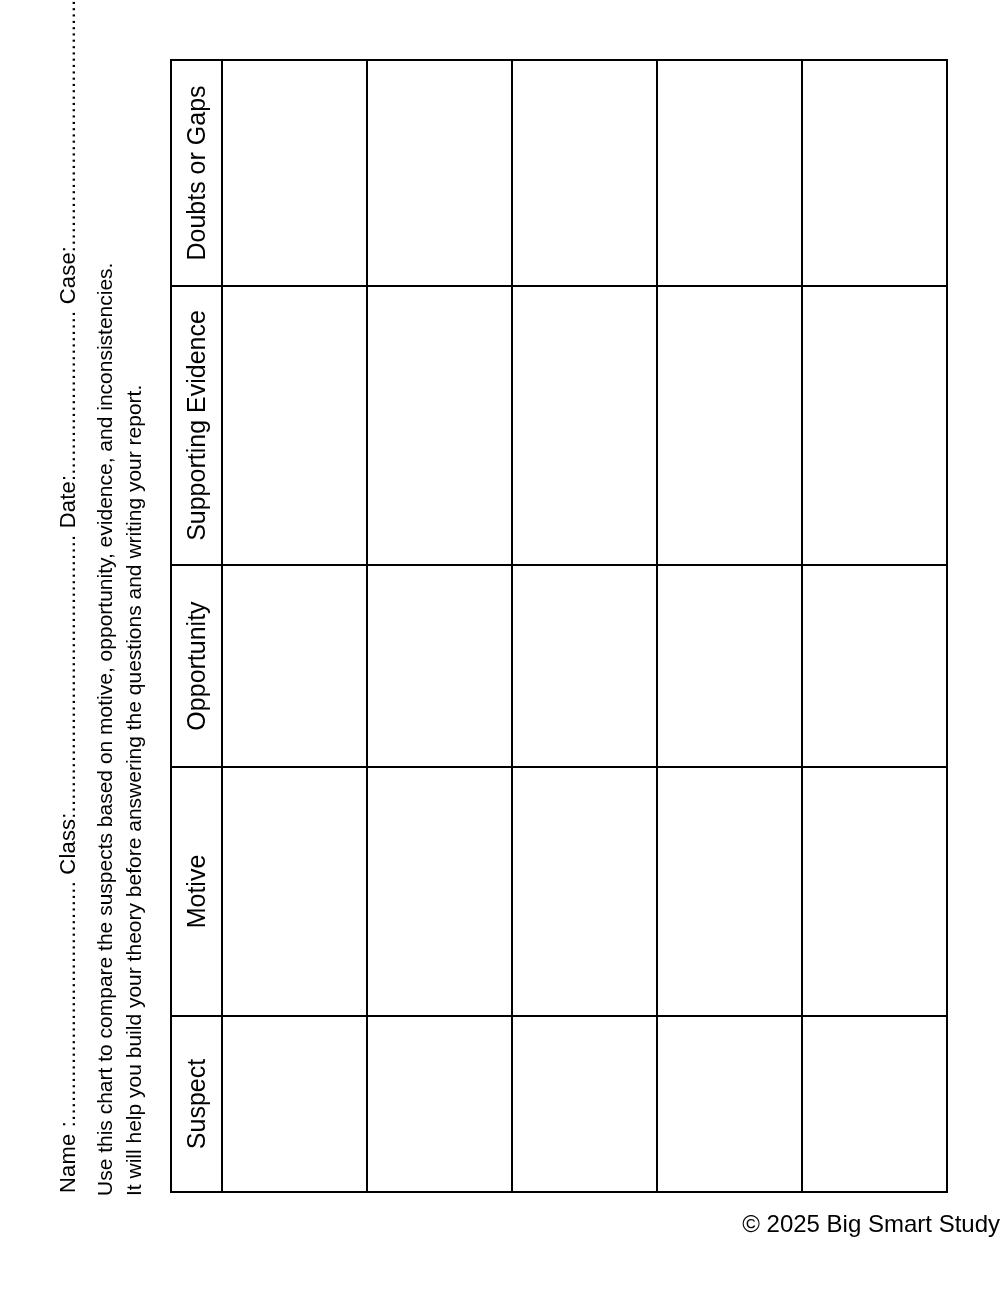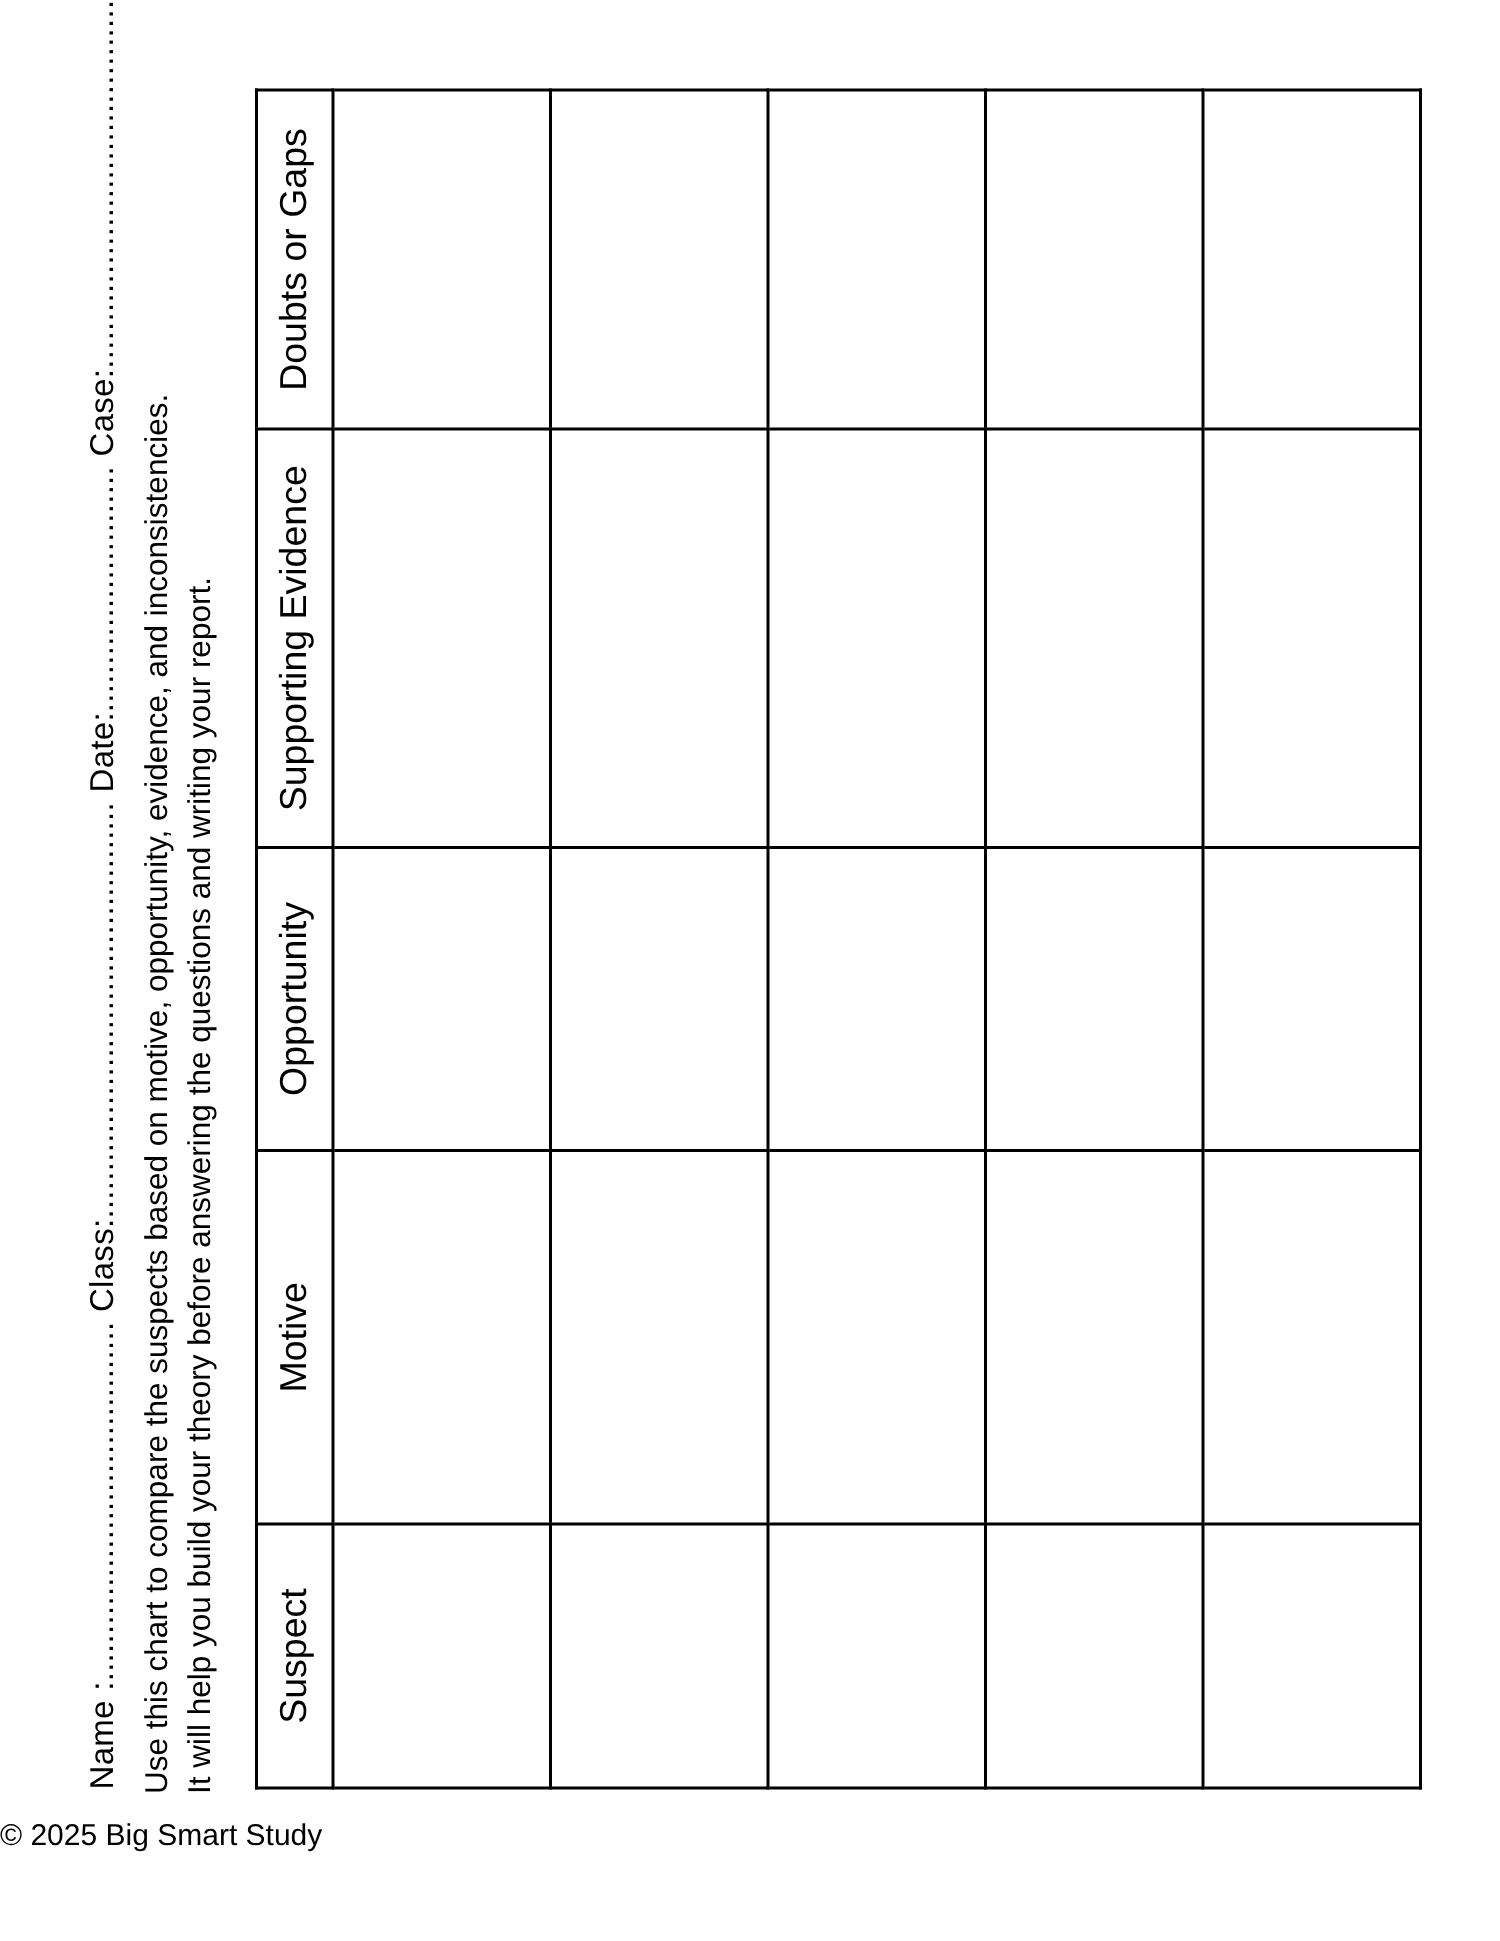--- a/index.html
+++ b/index.html
@@ -67,22 +67,22 @@
     font-weight: 400;
     text-align: center;
     vertical-align: middle;
     white-space: nowrap;
   }
   .footer {
     position: absolute;
     left: 0;
     right: 0;
     top: 1211px;
-    text-align: left;
-    font-size: 20px;
+    text-align: right;
+    font-size: 24px;
     line-height: 26px;
   }
 </style>
 </head>
 <body>
 
 <div class="page">
 
   <div class="rotated">
 

